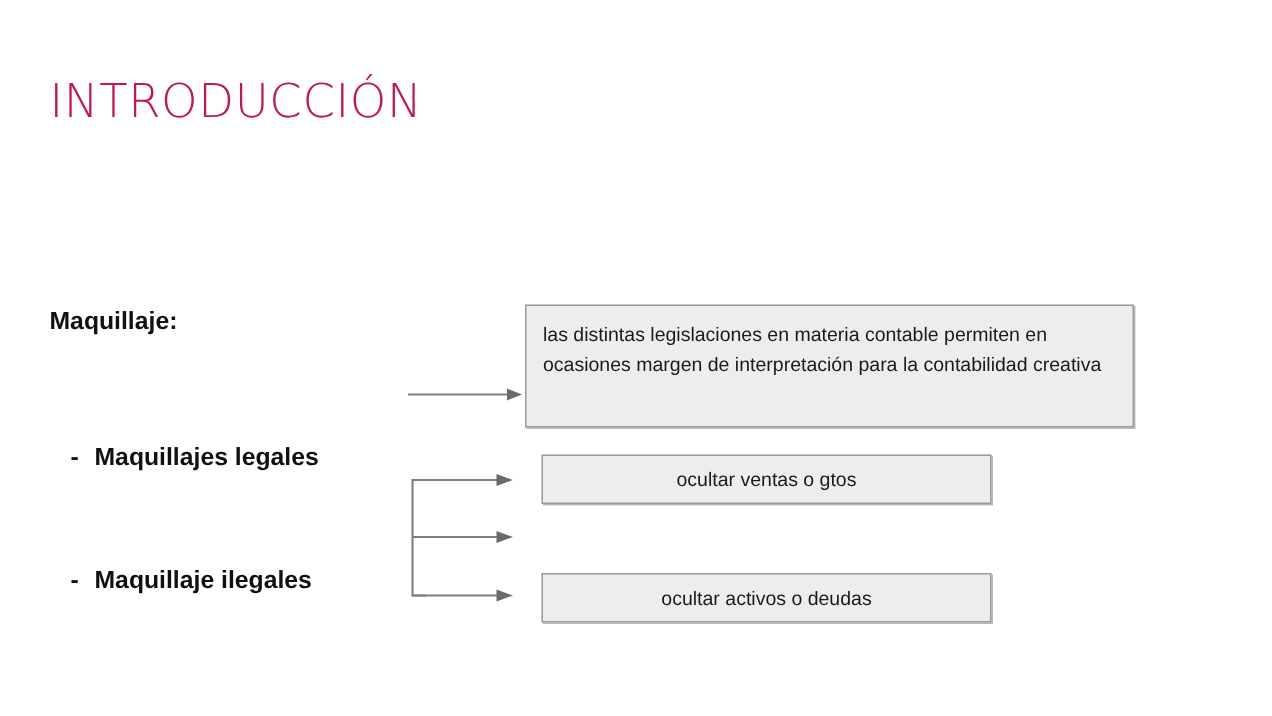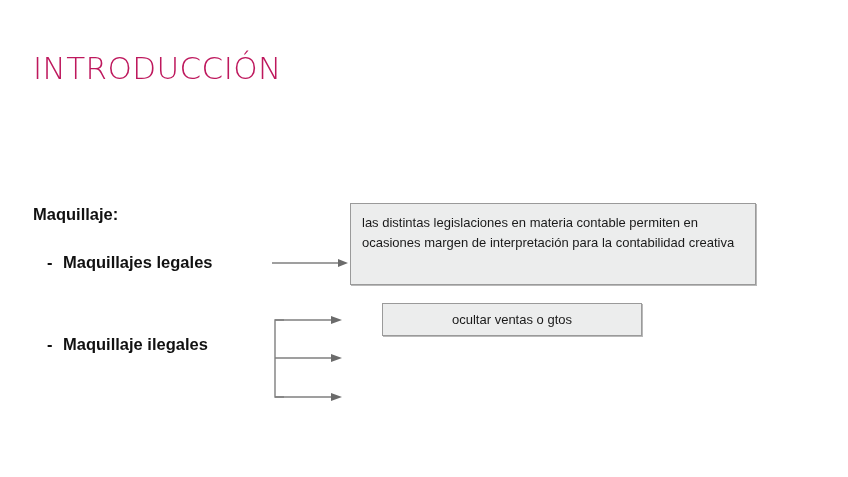--- a/index.html
+++ b/index.html
@@ -67,21 +67,21 @@
     font-size: 16.5px;
     color: #111111;
     white-space: nowrap;
   }
   .bullet-dash {
     display: inline-block;
     width: 30px;
     padding-left: 14px;
     box-sizing: border-box;
   }
-  .bullet-text { display: inline-block; }
+  .bullet-text { display: inline-block; margin-top: 43px; }
 
   #bullet-legales  { left: 33px; top: 253px; }
   #bullet-ilegales { left: 33px; top: 335px; }
 
   
   .gbox {
     position: absolute;
     background: #eceded;
     border: 1px solid #9a9a9a;
     box-shadow: 1px 1px 0 0 #b9b9b9;
@@ -93,22 +93,22 @@
   .gbox.note {
     left: 350px;
     top: 203px;
     width: 406px;
     height: 82px;
     padding: 9px 0 0 11px;
     line-height: 20px;
     text-align: left;
   }
   .gbox.pill {
-    left: 382px;
-    width: 260px;
+    left: 361px;
+    width: 300px;
     height: 33px;
     display: flex;
     align-items: center;
     justify-content: center;
     text-align: center;
   }
   #pill-1 { top: 303px; }
   #pill-2 { top: 342px; }
   #pill-3 { top: 382px; }
 
@@ -146,20 +146,21 @@
   <div class="bullet-row" id="bullet-ilegales">
     <span class="bullet-dash">-</span>
     <span class="bullet-text">Maquillaje ilegales</span>
   </div>
 
   <div class="gbox note">las distintas legislaciones en materia contable permiten en ocasiones margen de interpretación para la contabilidad creativa</div>
 
   <div class="gbox pill" id="pill-1">ocultar ventas o gtos</div>
 
 
+  <div class="gbox pill" id="pill-3">ocultar activos o deudas</div>
 
   <svg id="connectors" viewBox="0 0 848 477">
 
     <g>
       <line x1="272" y1="263" x2="341" y2="263"></line>
       <polygon points="348,263 338,259 338,267"></polygon>
     </g>
 
     <g>
       <polyline points="284,320 275,320 275,397 284,397"></polyline>

